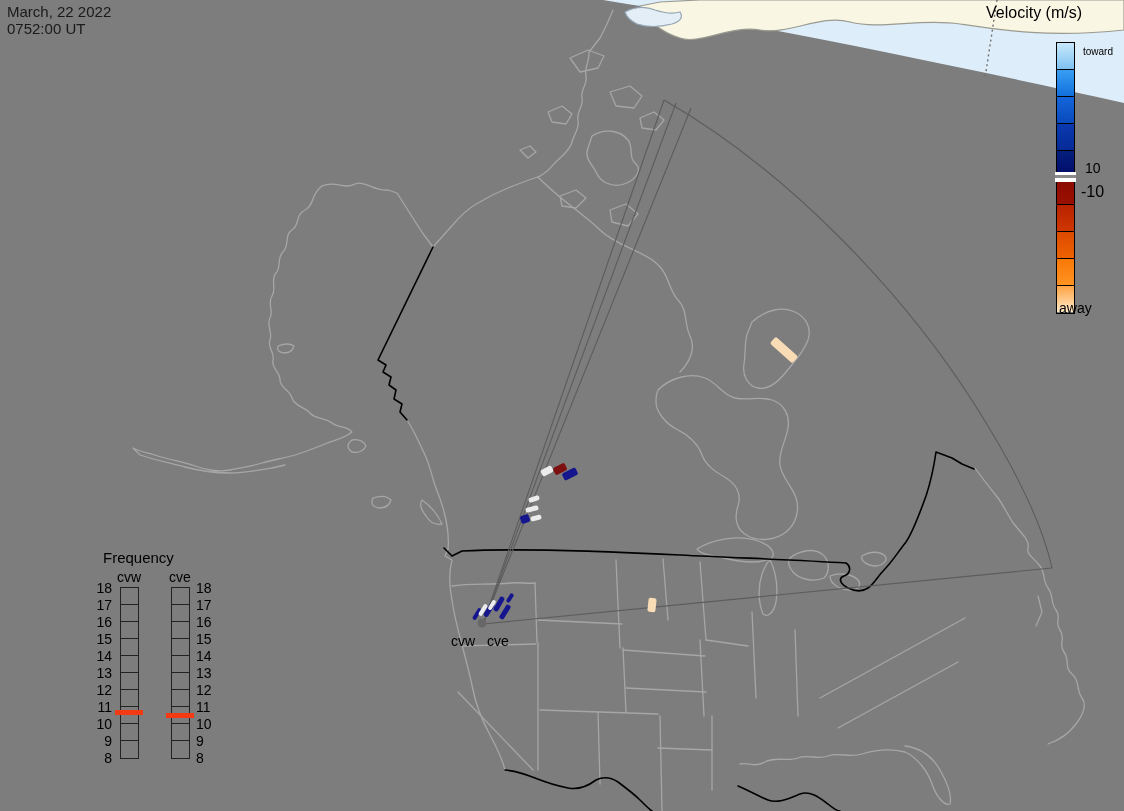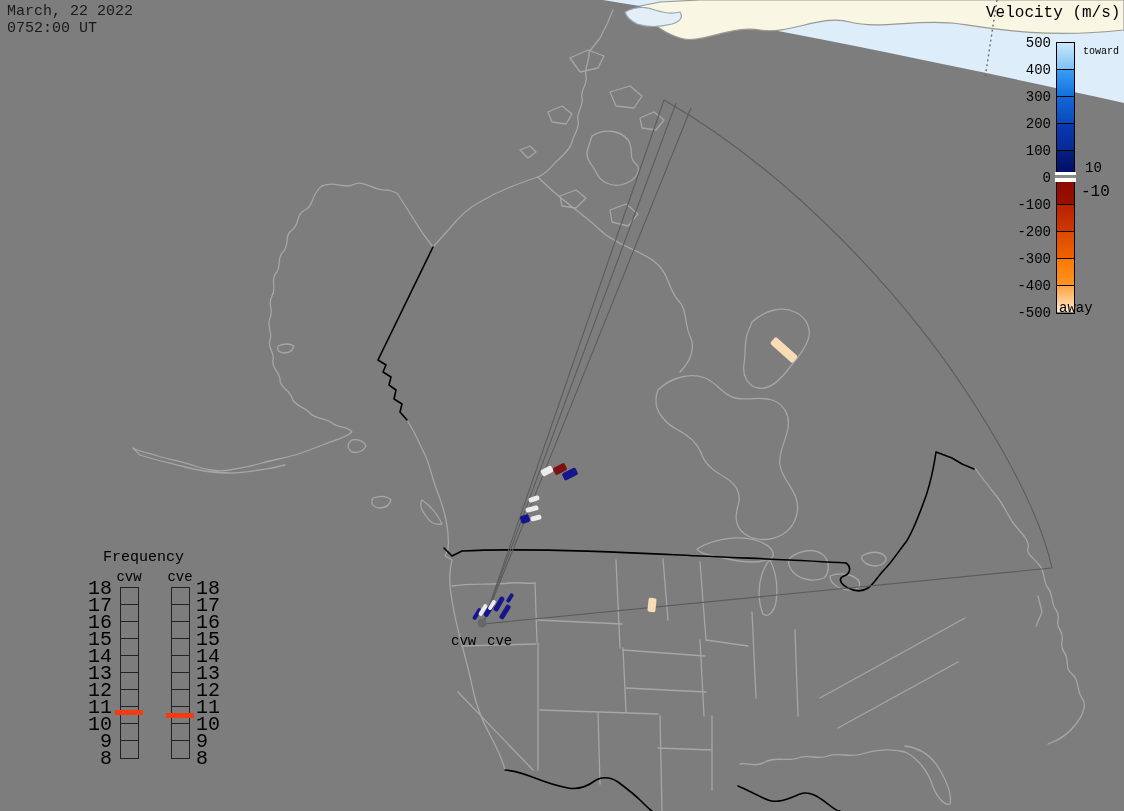--- a/index.html
+++ b/index.html
@@ -1,19 +1,19 @@
 <!DOCTYPE html>
 <html><head>
 <meta charset="utf-8">
 <style>
   html,body{margin:0;padding:0;background:#555;}
   #stage{
     position:relative;width:1124px;height:811px;overflow:hidden;
     background:#7d7d7d;
-    font-family:Liberation Mono, monospace;
+    font-family:Liberation Sans, sans-serif;
     color:#000;
   }
   #map-svg{position:absolute;left:0;top:0;}
   .abs{position:absolute;}
   
   #datetime{left:7px;top:3px;font-size:15px;line-height:17px;white-space:pre;color:#1a1a1a;}
   
   #vel-title{left:986px;top:4px;width:140px;font-size:16px;text-align:left;}
   #vel-ticks{left:999px;top:30px;width:52px;text-align:right;font-size:14px;}
   #vel-ticks div{height:27px;line-height:27px;}
@@ -23,21 +23,21 @@
   #vstrip{left:1055px;top:172px;width:21px;height:10px;
     background:linear-gradient(#fff 0 3px,#8a8a8a 3px 6px,#fff 6px 10px);}
   #vel-toward{left:1083px;top:46px;font-size:10px;}
   #vel-away{left:1059px;top:300px;font-size:14px;}
   #vel-p10{left:1085px;top:160px;font-size:14px;}
   #vel-m10{left:1081px;top:183px;font-size:16px;}
   
   #freq-title{left:103px;top:549px;width:105px;font-size:15px;}
   #freq-hdr-w{left:114px;top:569px;width:30px;text-align:center;font-size:14px;}
   #freq-hdr-e{left:165px;top:569px;width:30px;text-align:center;font-size:14px;}
-  .fticks{top:580px;width:30px;font-size:20px;}
+  .fticks{top:580px;width:30px;font-size:14px;}
   .fticks div{height:17px;line-height:17px;}
   #fticks-left{left:82px;text-align:right;}
   #fticks-right{left:196px;text-align:left;}
   .fbar{top:587px;width:19px;height:172px;border:1px solid #222;box-sizing:border-box;}
   #fbar-cvw{left:120px;} #fbar-cve{left:171px;}
   .fbar .fcell{width:100%;height:17px;box-sizing:border-box;border-bottom:1px solid #222;}
   .fbar .fcell:last-child{border-bottom:none;}
   .fmarker{height:5px;width:28px;}
   
   #lbl-cvw{left:451px;top:633px;font-size:14px;}
@@ -191,33 +191,20 @@
         <rect x="553.5" y="465" width="13" height="8" rx="2" ry="2" transform="rotate(-27 560 469)" fill="#7d1010"></rect>
         <rect x="562.5" y="470" width="15" height="8" rx="2" ry="2" transform="rotate(-27 570 474)" fill="#15158e"></rect>
         <rect x="769" y="345.5" width="30" height="9" rx="2" ry="2" transform="rotate(42 784 350)" fill="#f7dcb6"></rect>
         <rect x="648" y="598" width="8" height="14" rx="2" ry="2" transform="rotate(6 652 605)" fill="#f7dcb6"></rect>
       </g>
   </svg>
 
   <div id="datetime" class="abs"><span>March, 22 2022</span><br><span>0752:00 UT</span></div>
 
   <div id="vel-title" class="abs">Velocity (m/s)</div>
-  <div id="vel-ticks" class="abs">
-      <div>500</div>
-      <div>400</div>
-      <div>300</div>
-      <div>200</div>
-      <div>100</div>
-      <div>0</div>
-      <div>-100</div>
-      <div>-200</div>
-      <div>-300</div>
-      <div>-400</div>
-      <div>-500</div>
-    </div>
   <div id="vbar" class="abs">
       <div class="vseg" style="background: linear-gradient(rgb(200, 232, 251), rgb(126, 194, 242));"></div>
       <div class="vseg" style="background: linear-gradient(rgb(56, 158, 244), rgb(17, 112, 220));"></div>
       <div class="vseg" style="background: linear-gradient(rgb(20, 101, 218), rgb(10, 74, 188));"></div>
       <div class="vseg" style="background: linear-gradient(rgb(10, 58, 176), rgb(5, 42, 150));"></div>
       <div class="vseg" style="background: linear-gradient(rgb(6, 31, 126), rgb(0, 11, 102));"></div>
       <div class="vseg" style="background: linear-gradient(rgb(138, 10, 0), rgb(154, 16, 0));"></div>
       <div class="vseg" style="background: linear-gradient(rgb(184, 34, 0), rgb(207, 55, 0));"></div>
       <div class="vseg" style="background: linear-gradient(rgb(220, 74, 0), rgb(238, 98, 0));"></div>
       <div class="vseg" style="background: linear-gradient(rgb(249, 120, 6), rgb(255, 147, 34));"></div>

